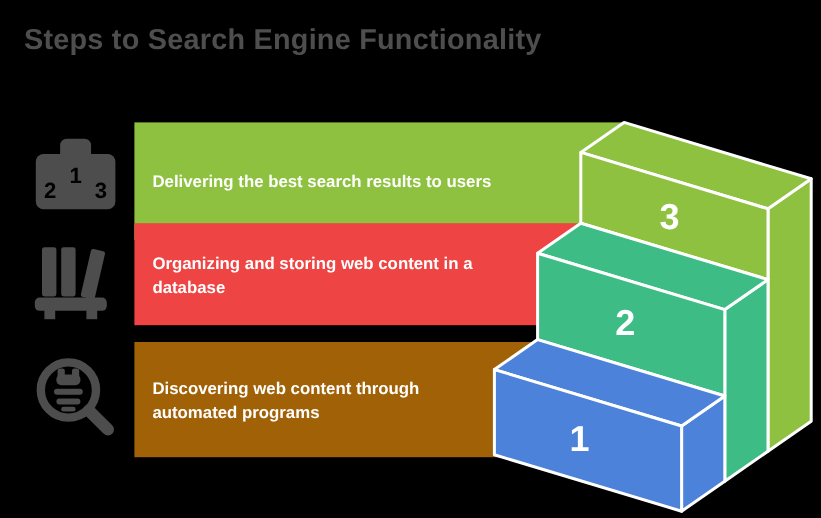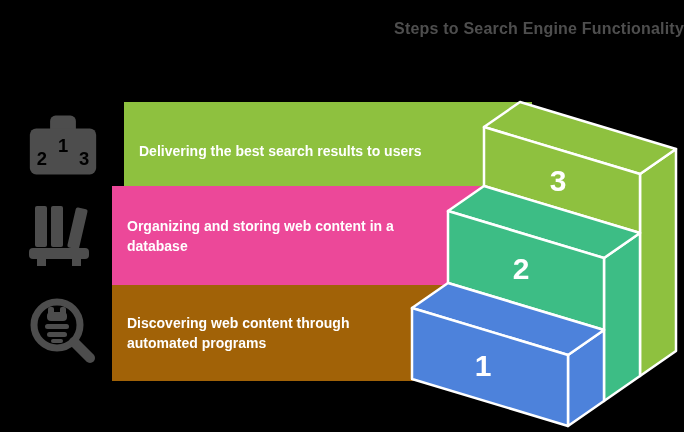--- a/index.html
+++ b/index.html
@@ -2,25 +2,25 @@
 <html><head>
 <meta charset="utf-8">
 <style>
   html,body{margin:0;padding:0;background:#000;}
   .canvas{
     position:relative;width:684px;height:432px;background:#000;
     font-family:"Liberation Sans",sans-serif;overflow:hidden;
   }
   .title{
     position:absolute;top:20px;left:0;width:684px;padding-left:20px;box-sizing:border-box;
-    text-align:right;font-size:16px;font-weight:700;color:#4e4e4e;letter-spacing:.2px;
+    text-align:left;font-size:24px;font-weight:700;color:#4e4e4e;letter-spacing:.2px;
   }
   .band{position:absolute;left:112px;display:flex;align-items:center;}
-  .band-3{top:102px;width:408px;height:98px;background:#8ec13f;margin-left:12px;}
-  .band-2{top:186px;width:378px;height:99px;background:#ec4899;}
+  .band-3{top:102px;width:408px;height:98px;background:#8ec13f;}
+  .band-2{top:186px;width:378px;height:85px;background:#ef4444;}
   .band-1{top:285px;width:358px;height:96px;background:#a16207;}
   .band-label{
     color:#fff;font-size:14px;font-weight:700;line-height:20px;padding-left:15px;
   }
   .band-3 .band-label{max-width:360px;}
   .band-2 .band-label{max-width:330px;}
   .band-1 .band-label{max-width:260px;}
   .icon{position:absolute;}
   .icon-podium{left:28px;top:113px;}
   .icon-books{left:27px;top:202px;}

